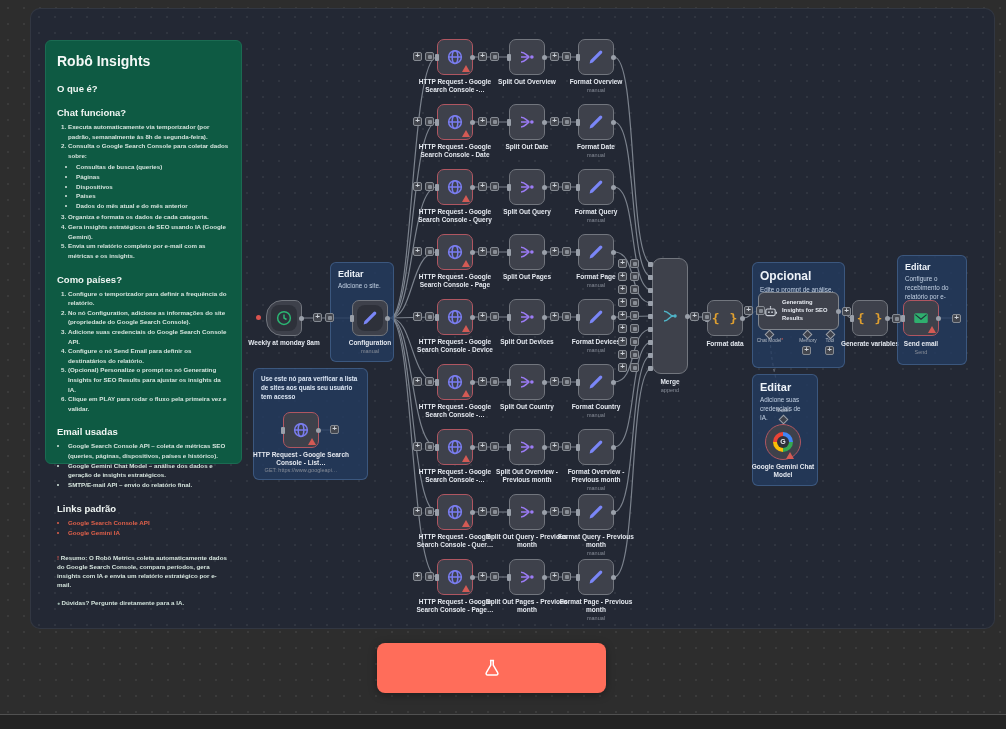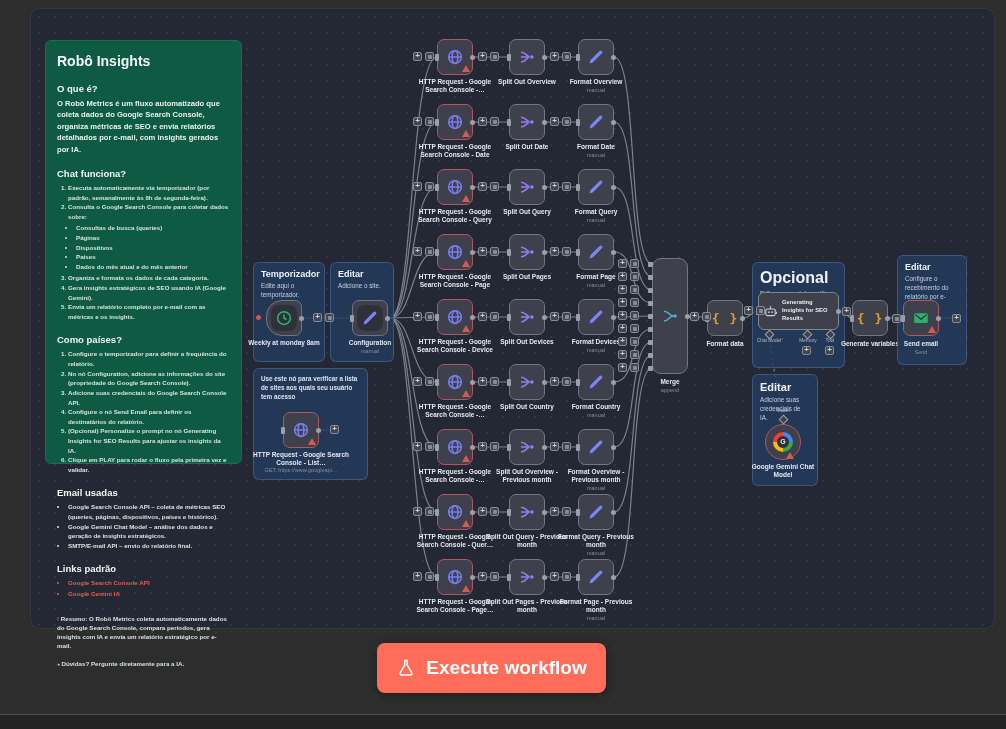--- a/index.html
+++ b/index.html
@@ -181,21 +181,20 @@
       <path d="M839 311 C846 311 846 318 852 318" class="wire"></path>
       <path d="M888 318 H903" class="wire"></path>
       <path d="M940 318 H952" class="wire"></path>
       <path d="M319 430 H330" class="wire"></path>
       <path d="M770 333 C770 372 783 392 783 424" class="wire dashed"></path>
     </svg>
 
   <div class="sticky green" style="left:45px;top:40px;width:197px;height:424px">
     <div class="ntitle">Robô Insights</div>
     <div class="nh">O que é?</div>
-    <div class="nwhat">O Robô Metrics é um fluxo automatizado que coleta dados do Google Search Console, organiza métricas de SEO e envia relatórios detalhados por e-mail, com insights gerados por IA.</div>
     <div class="nh">Chat funciona?</div>
     <ol class="nlist">
       <li>Executa automaticamente via temporizador (por padrão, semanalmente às 8h de segunda-feira).</li>
       <li>Consulta o Google Search Console para coletar dados sobre:</li>
     </ol>
     <ul class="nlist sub">
       <li>Consultas de busca (queries)</li>
       <li>Páginas</li>
       <li>Dispositivos</li>
       <li>Países</li>
@@ -223,24 +222,20 @@
     </ul>
     <div class="nh">Links padrão</div>
     <ul class="linklist">
       <li>Google Search Console API</li>
       <li>Google Gemini IA</li>
     </ul>
     <div class="nsum">Resumo: O Robô Metrics coleta automaticamente dados do Google Search Console, compara períodos, gera insights com IA e envia um relatório estratégico por e-mail.</div>
     <div class="nq">Dúvidas? Pergunte diretamente para a IA.</div>
   </div>
 
-  <div class="sticky blue" style="left:253px;top:262px;width:72px;height:100px">
-    <div class="stitle">Temporizador</div>
-    <div class="sbody">Edite aqui o temporizador.</div>
-  </div>
   <div class="sticky blue" style="left:330px;top:262px;width:64px;height:100px">
     <div class="stitle">Editar</div>
     <div class="sbody">Adicione o site.</div>
   </div>
   <div class="reddot" style="left:256px;top:315px"></div>
   <div class="node trigger" style="left:266px;top:300px">
     <span class="iconwell">
         <svg class="ic" style="color:#2bb673">
           <use href="#i-clock"></use>
         </svg>
@@ -276,21 +271,21 @@
   </div>
   <div class="nlabel" style="left:640px;top:378px;width:60px">Merge</div>
   <div class="nsub" style="left:640px;top:387px;width:60px">append</div>
 
   <div class="node" style="left:707px;top:300px">
     <span class="braces">{ }</span>
   </div>
   <div class="nlabel" style="left:689px;top:340px;width:72px">Format data</div>
 
   <div class="sticky blue" style="left:752px;top:262px;width:93px;height:106px">
-    <div class="stitle" style="font-size:16px">Opcional</div>
+    <div class="stitle" style="font-size:12px">Opcional</div>
     <div class="sbody">Edite o prompt de análise.</div>
   </div>
   <div class="ginode">
     <svg style="width:15px;height:15px;color:#c9ced6;flex:none">
         <use href="#i-robot"></use>
       </svg>
     <div class="gitext">Generating Insights for SEO Results</div>
   </div>
   <div class="diamond" style="left:766px;top:331px"></div>
   <div class="diamond" style="left:804px;top:331px"></div>
@@ -326,21 +321,20 @@
       </svg>
     <span class="warn"></span>
   </div>
   <div class="nlabel" style="left:891px;top:340px;width:60px">Send email</div>
   <div class="nsub" style="left:897px;top:349px;width:48px">Send</div>
 
   <button class="execbtn">
     <svg style="width:20px;height:20px;color:#fff">
         <use href="#i-flask"></use>
       </svg>
-    <span>Execute workflow</span>
   </button>
 
   <div class="bottomstrip"></div>
 <div class="node red" style="left: 437px; top: 39px;">
       <svg class="ic" style="color:#7a7df0">
         <use href="#i-globe"></use>
       </svg>
       <span class="warn"></span>
     </div>
     <div class="nlabel" style="left: 410px; top: 78px; width: 90px;">HTTP Request - Google Search Console -…</div>

